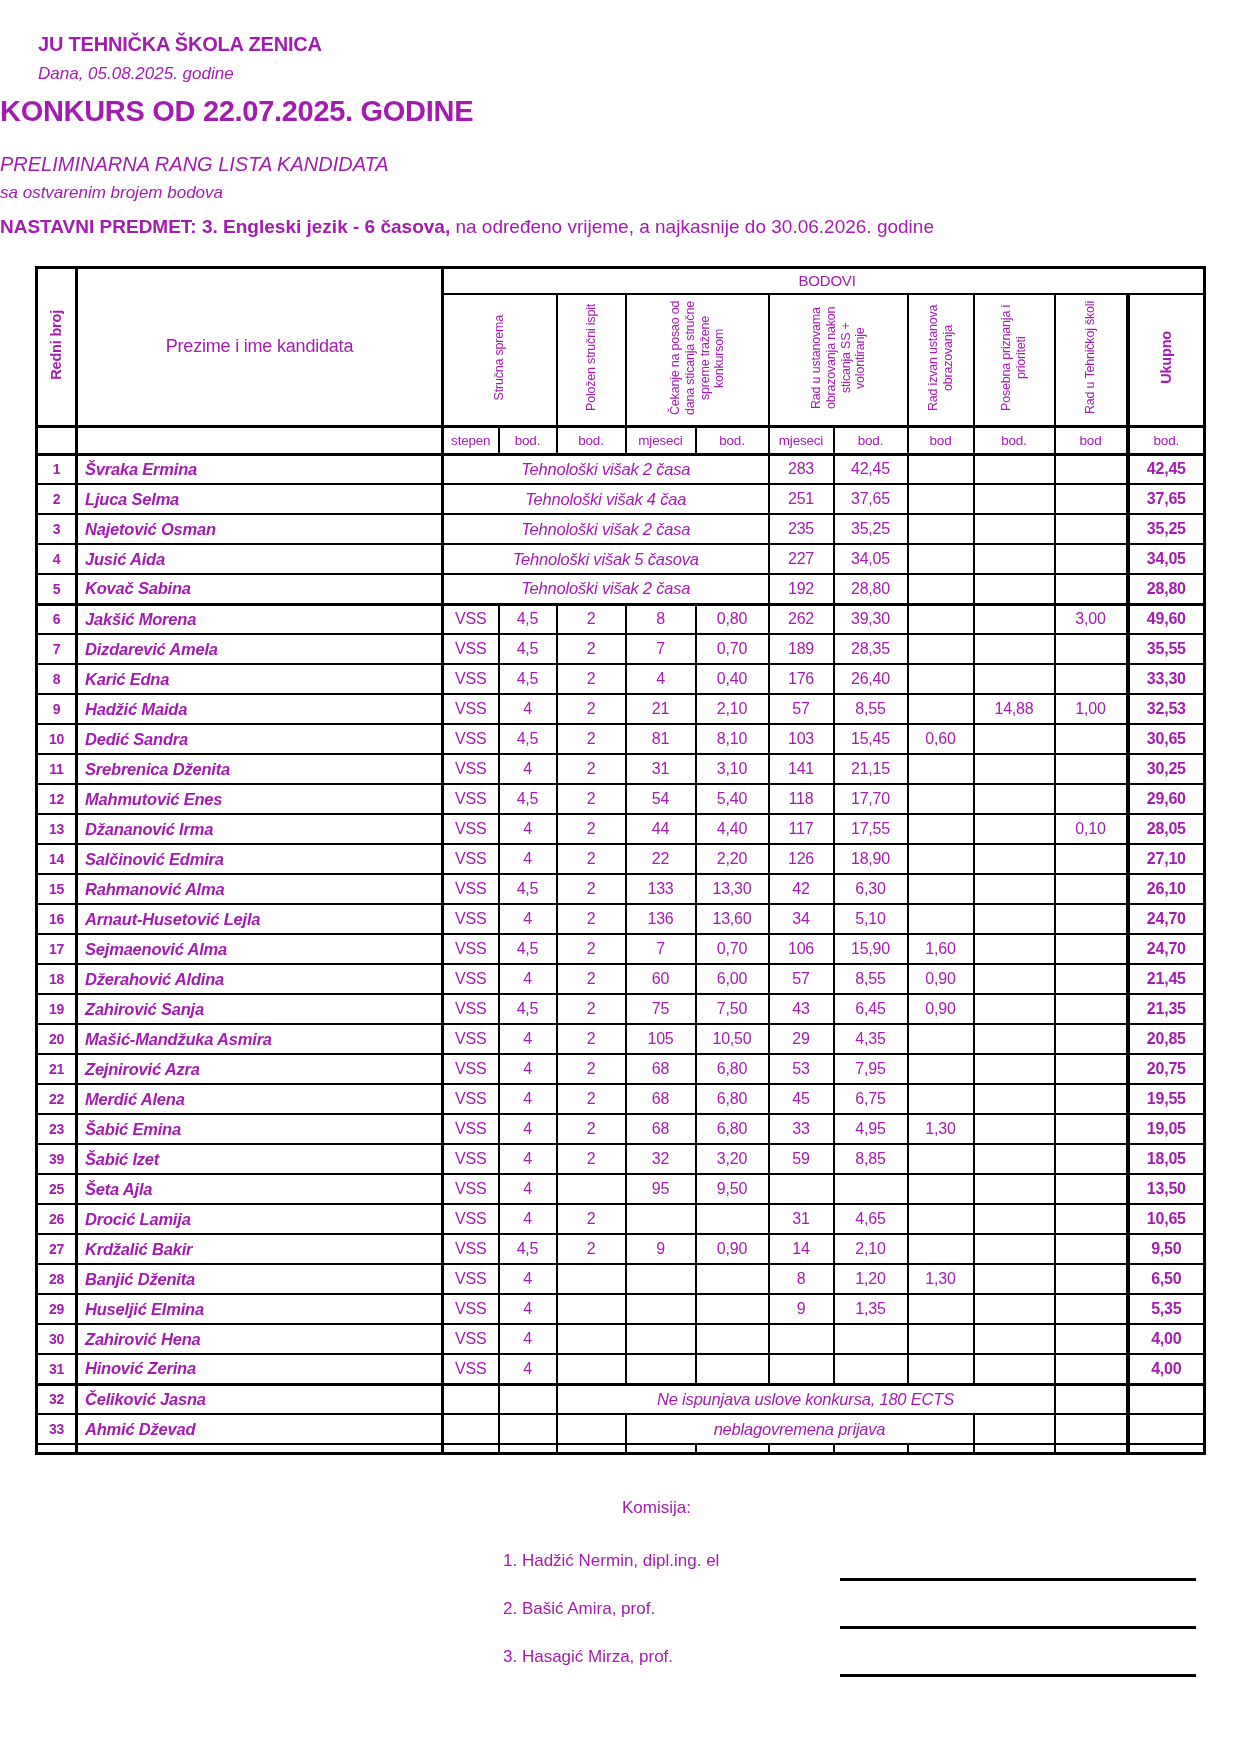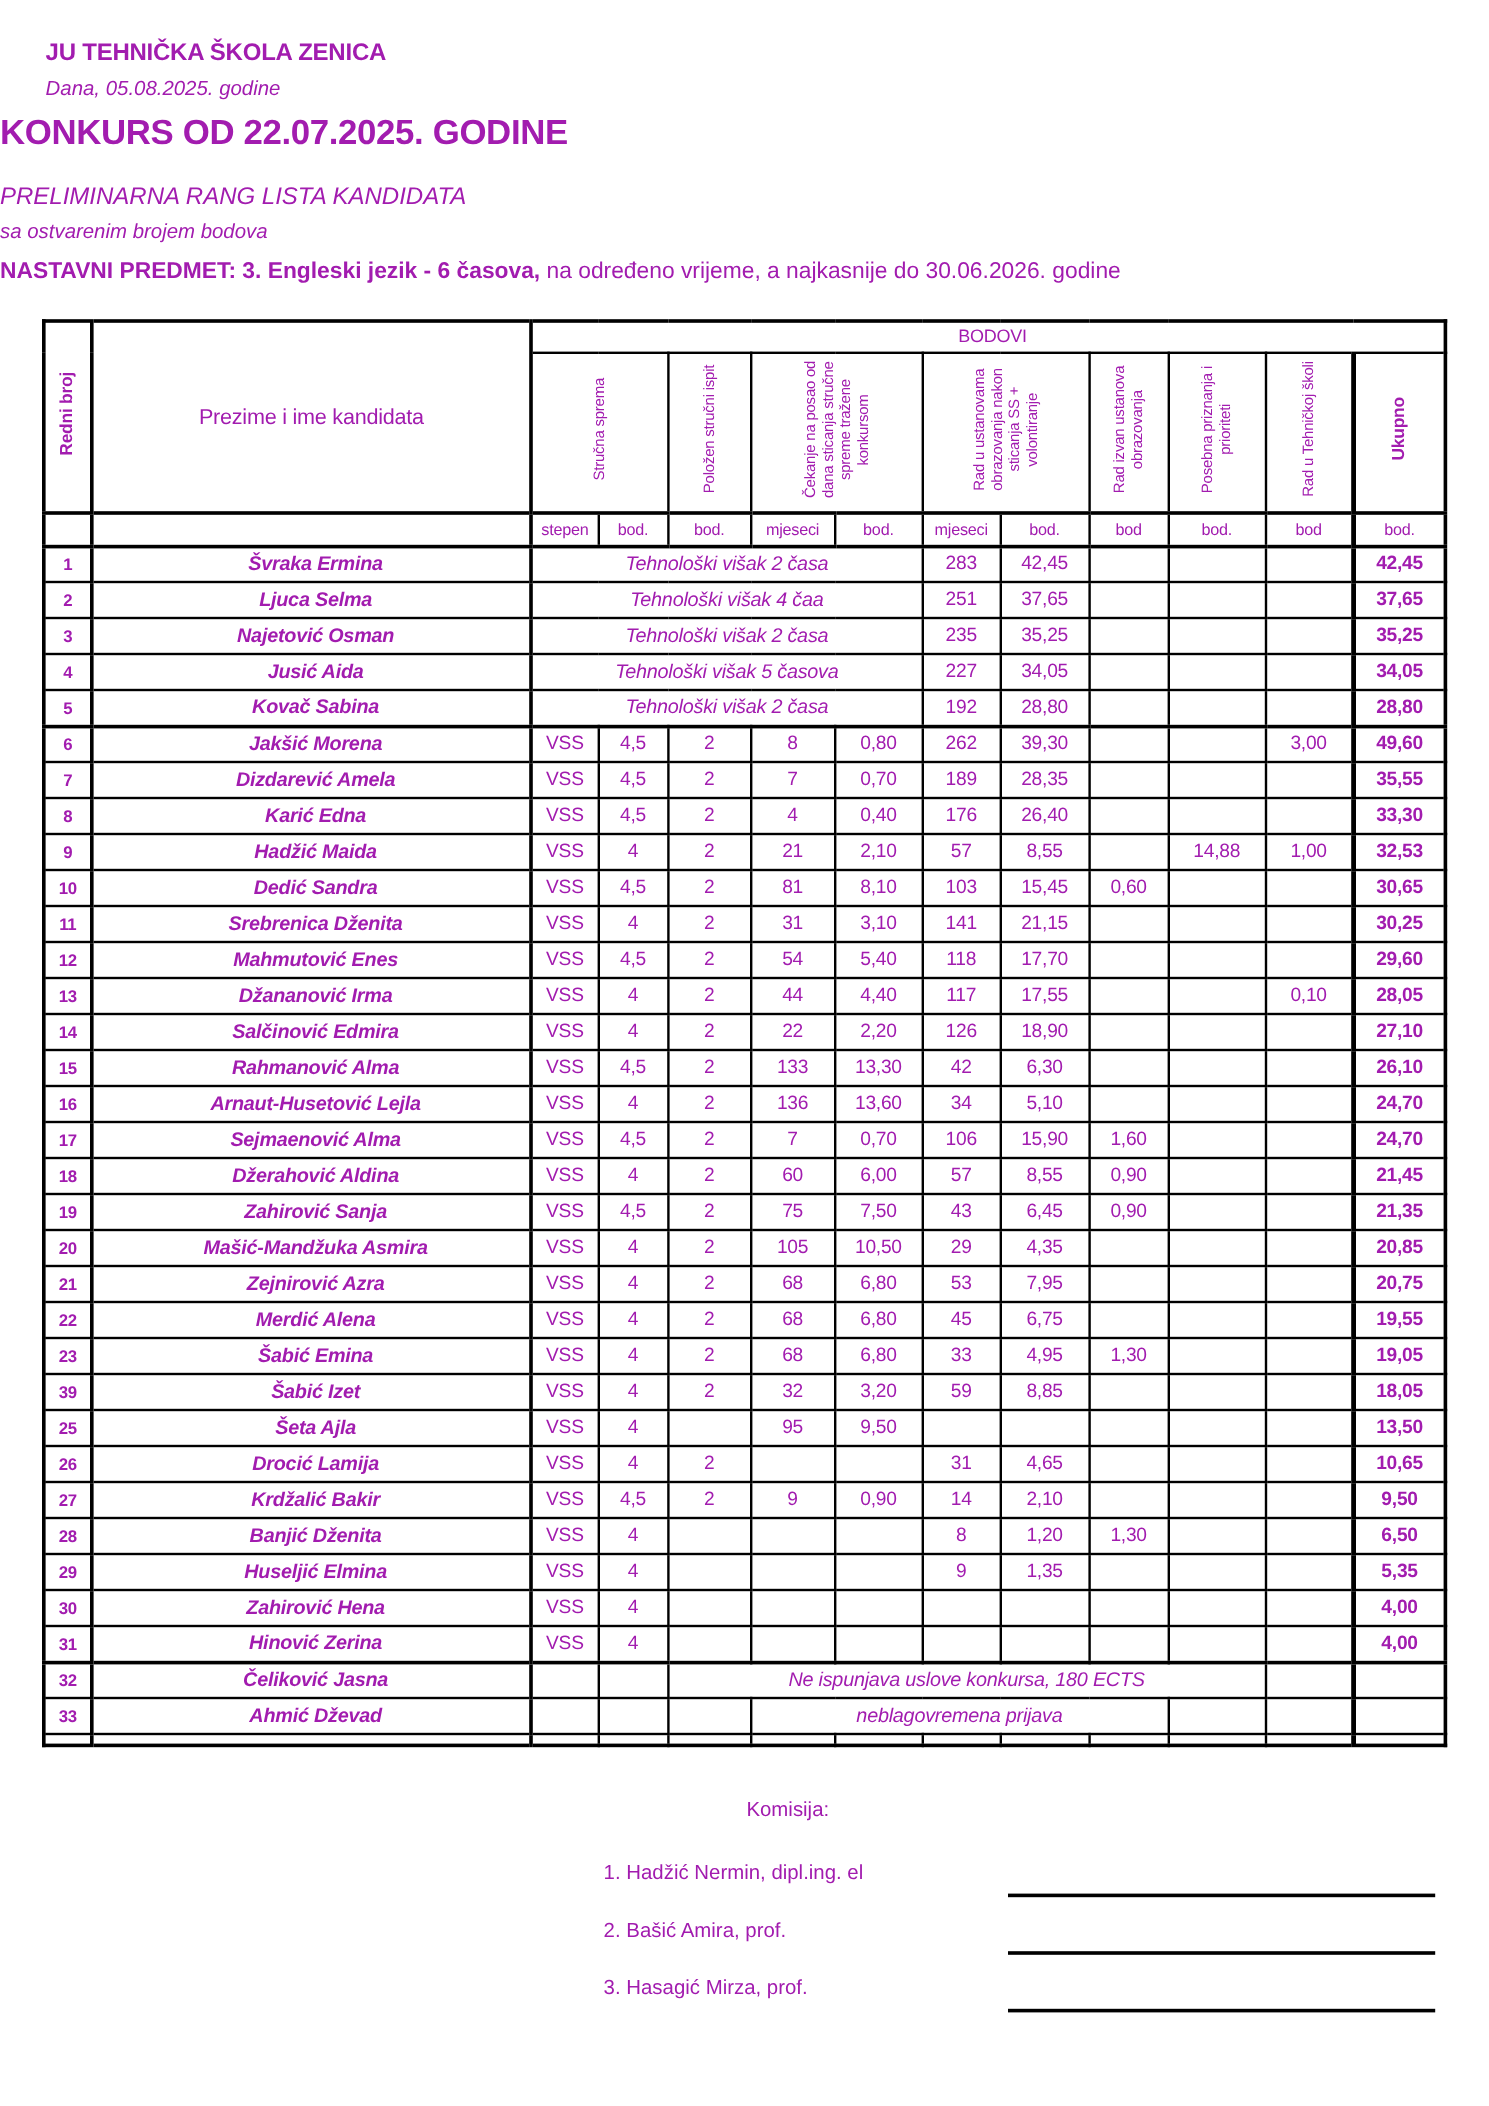--- a/index.html
+++ b/index.html
@@ -29,21 +29,21 @@
   .rank tr.sub-row td{border-top-width:3px;border-bottom-width:3px;font-size:13.5px;}
   .rank tbody tr.thick-b td{border-bottom-width:3px;}
   .rank tbody tr.thick-t td{border-top-width:3px;}
   .rank tbody tr.sliver{height:9px;}
   .bodovi{font-size:15px;font-weight:700;letter-spacing:7px;text-indent:7px;}
   .corner-prezime{font-size:18px;font-weight:700;}
   .rot{display:inline-block;writing-mode:vertical-rl;transform:rotate(180deg);
        max-height:126px;font-size:12.5px;line-height:1.18;text-align:center;}
   .rot-bold{font-weight:700;font-size:14.5px;}
   td.num{font-size:14px;font-weight:700;}
-  td.name{text-align:center;padding-left:7px;font-size:16.5px;font-weight:700;font-style:italic;}
+  td.name{text-align:left;padding-left:7px;font-size:16.5px;font-weight:700;font-style:italic;}
   td.val{font-size:16px;}
   td.tot{font-weight:700;font-size:16px;}
   td.note-cell{font-size:16.5px;font-style:italic;}
   .komisija{left:622px;top:1498px;font-size:17px;}
   .member{left:503px;font-size:17px;}
   .m0{top:1551px;} .m1{top:1599px;} .m2{top:1647px;}
   .sigline{left:840px;width:356px;height:3px;background:#000;}
   .s0{top:1578px;} .s1{top:1626px;} .s2{top:1674px;}
 </style>
 </head>

